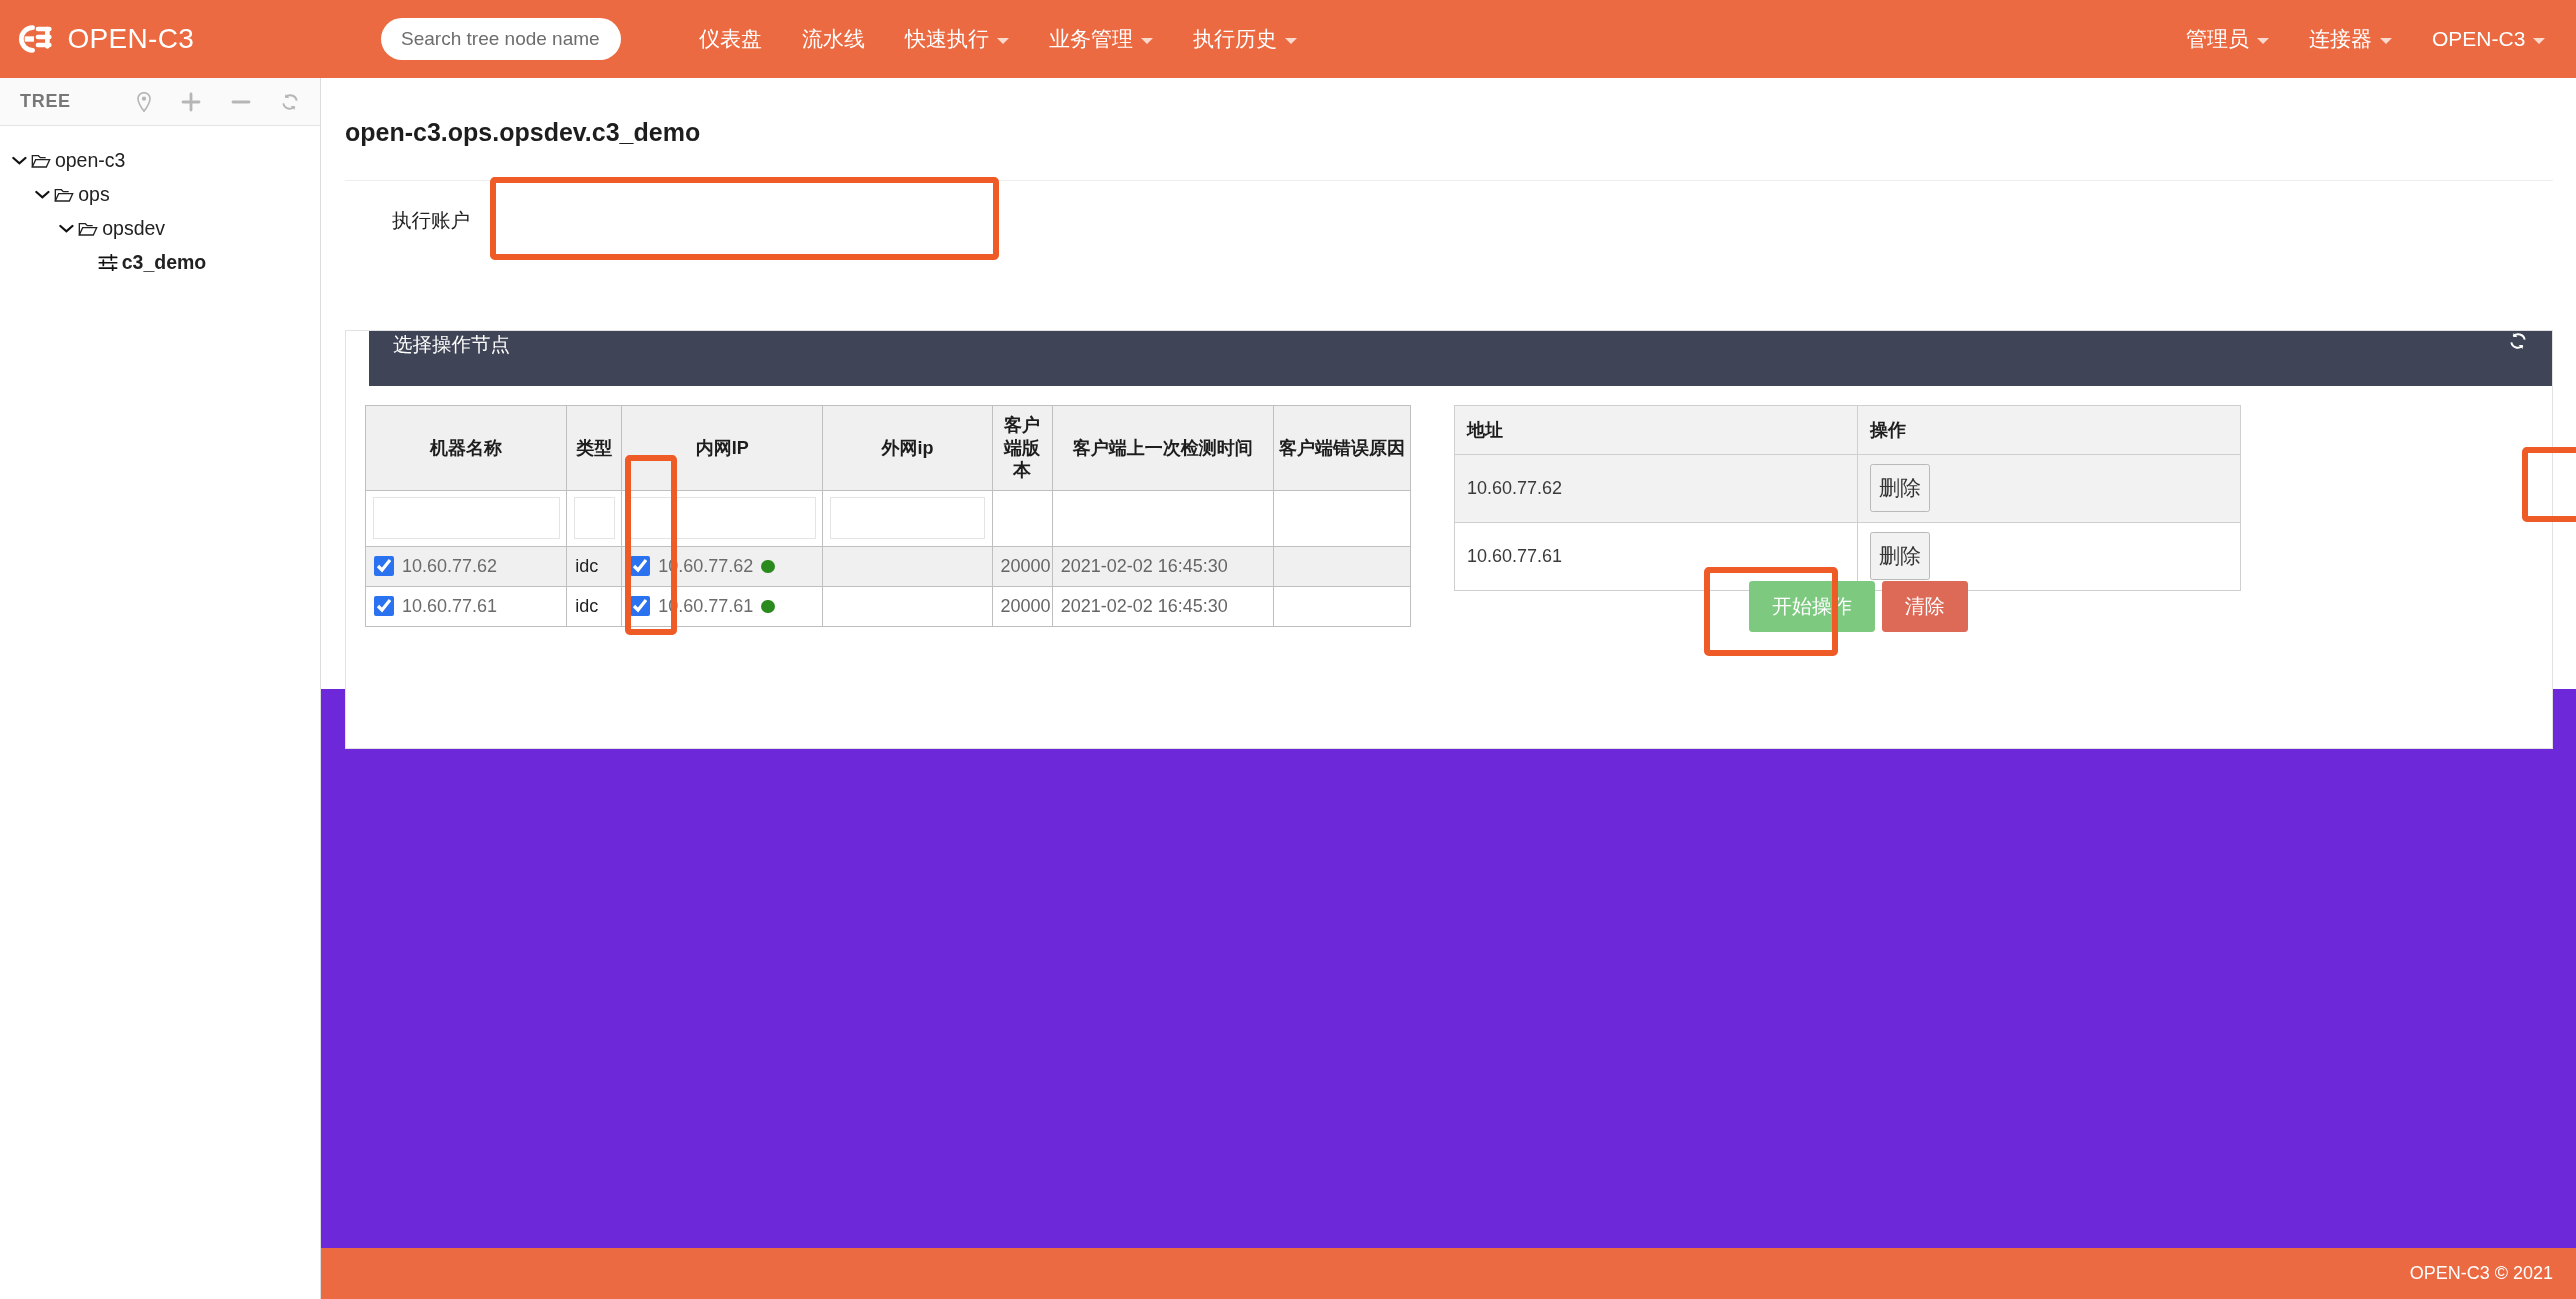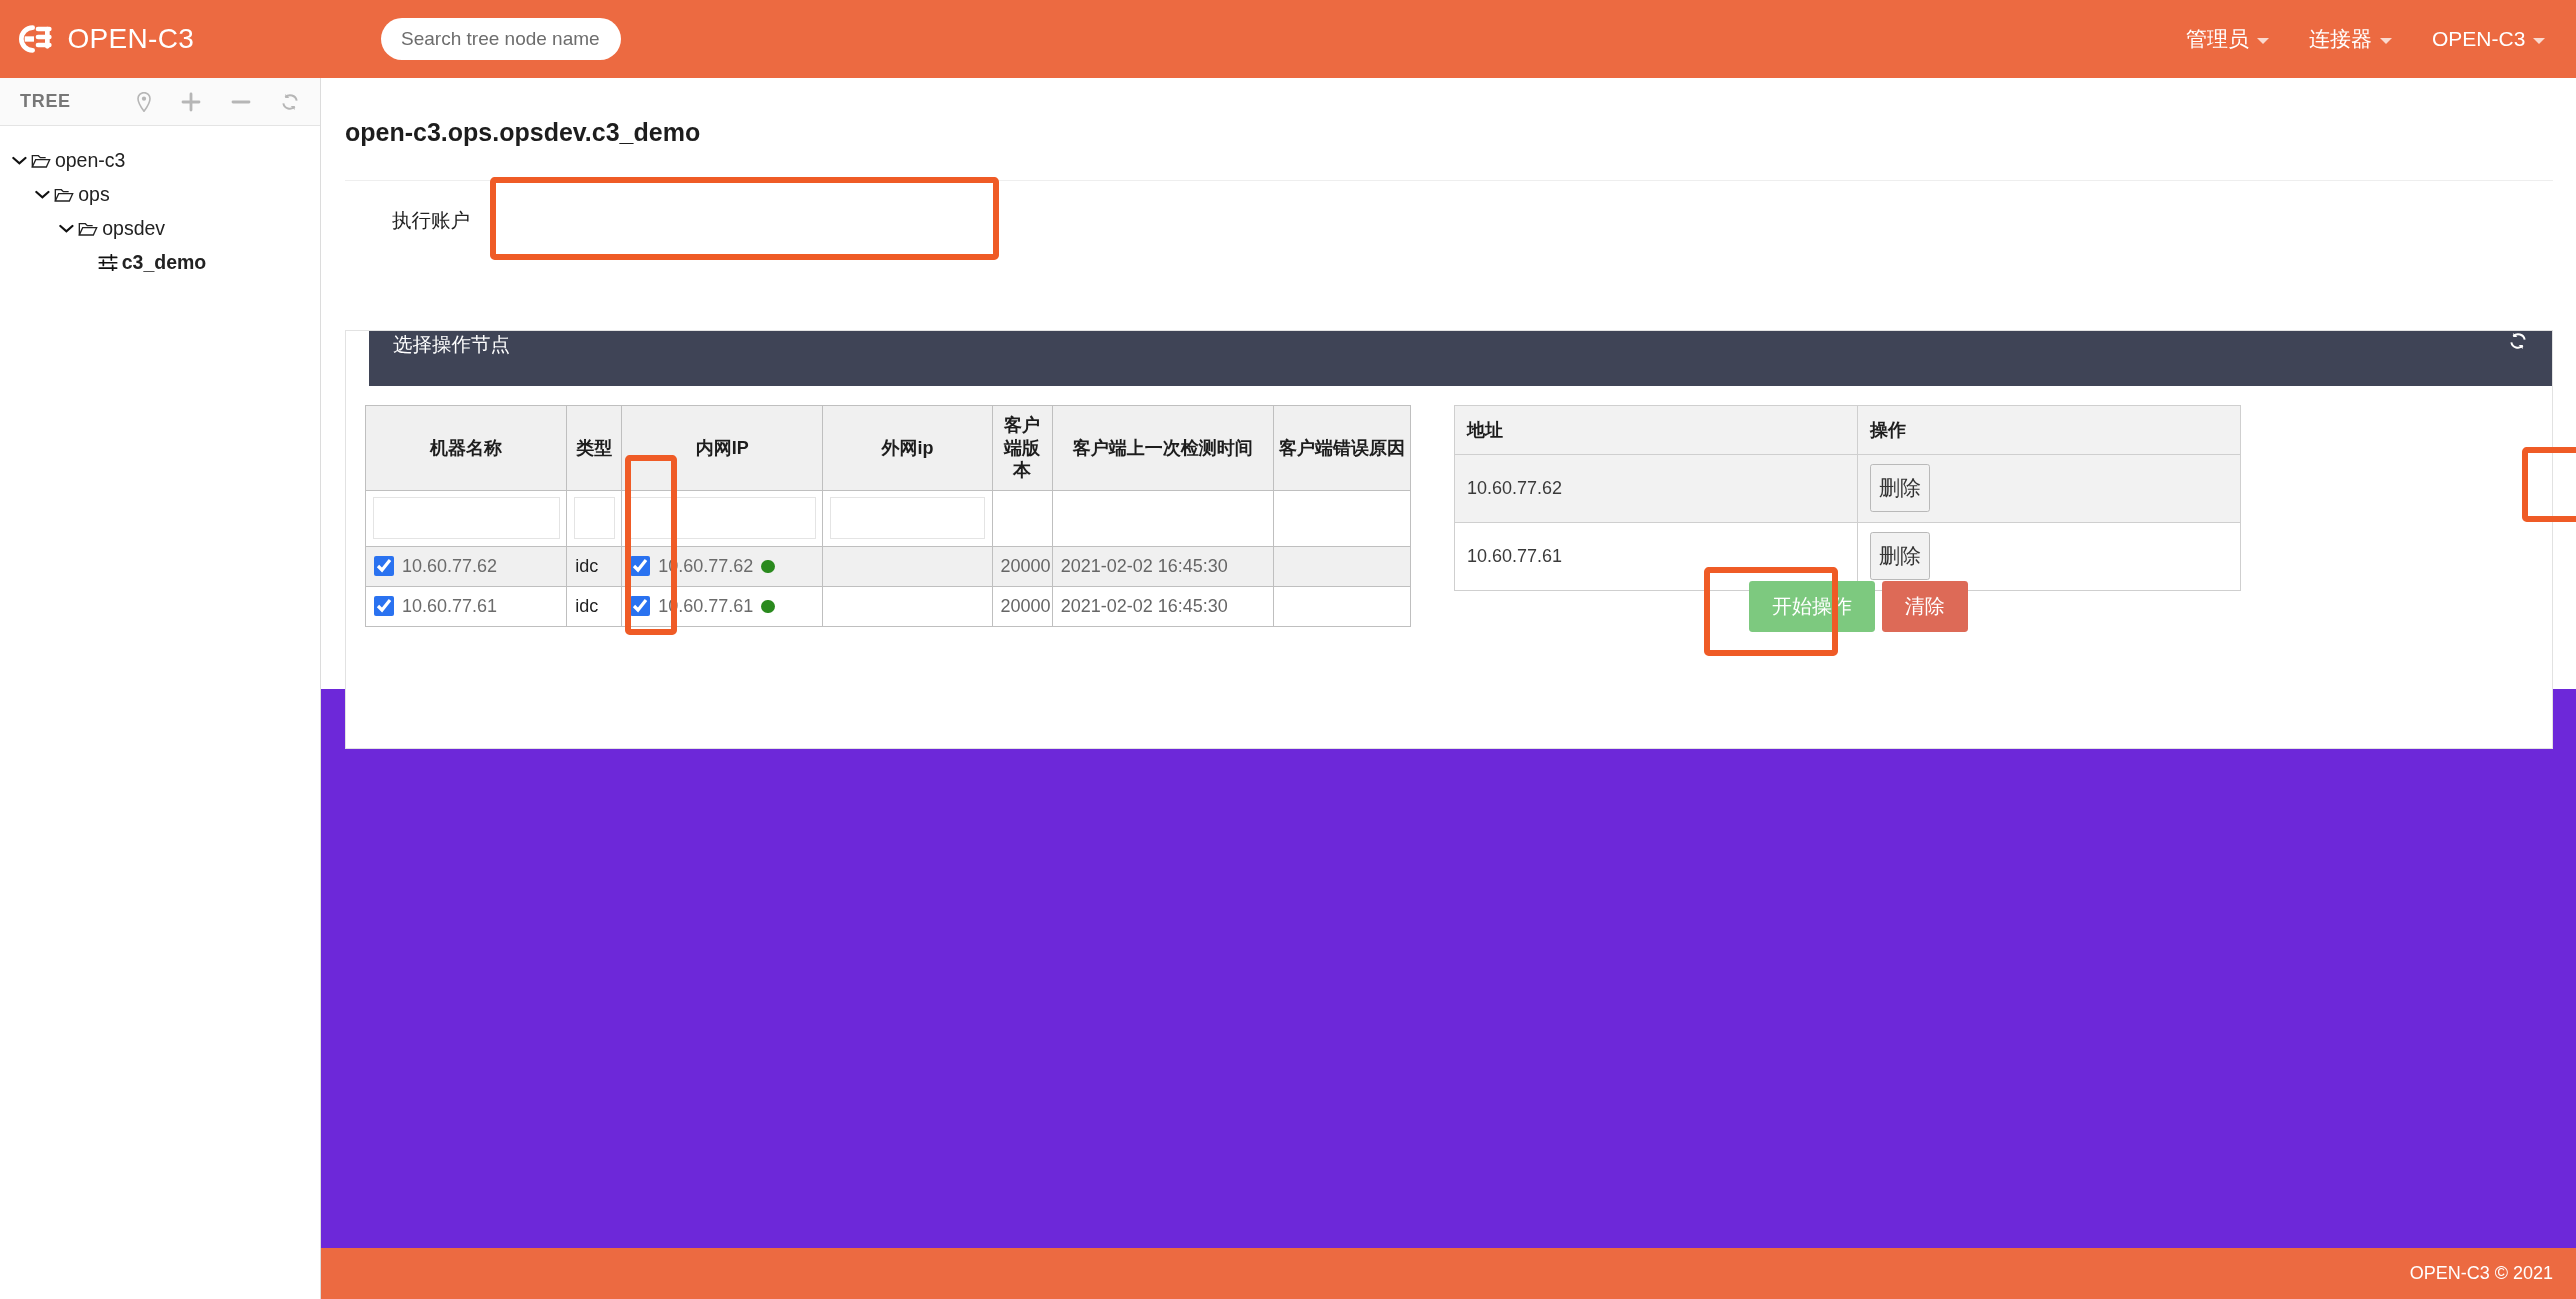--- a/index.html
+++ b/index.html
@@ -263,20 +263,40 @@
         <path d="M44 6 v26" stroke="#fff" stroke-width="7" stroke-linecap="round"></path>
       </svg>
     </span>
     <span class="brand-text">OPEN-C3</span>
   </div>
 
   <div class="search-wrap">
     <input class="search-input" type="text" placeholder="Search tree node name" style="">
   </div>
 
+  <div class="mainmenu">
+    <div class="menu-item">
+      <span>仪表盘</span>
+    </div>
+    <div class="menu-item">
+      <span>流水线</span>
+    </div>
+    <div class="menu-item">
+      <span>快速执行</span>
+      <span class="caret"></span>
+    </div>
+    <div class="menu-item">
+      <span>业务管理</span>
+      <span class="caret"></span>
+    </div>
+    <div class="menu-item">
+      <span>执行历史</span>
+      <span class="caret"></span>
+    </div>
+  </div>
 
   <div class="rightmenu">
     <div class="menu-item">
       <span>管理员</span>
       <span class="caret"></span>
     </div>
     <div class="menu-item">
       <span>连接器</span>
       <span class="caret"></span>
     </div>

